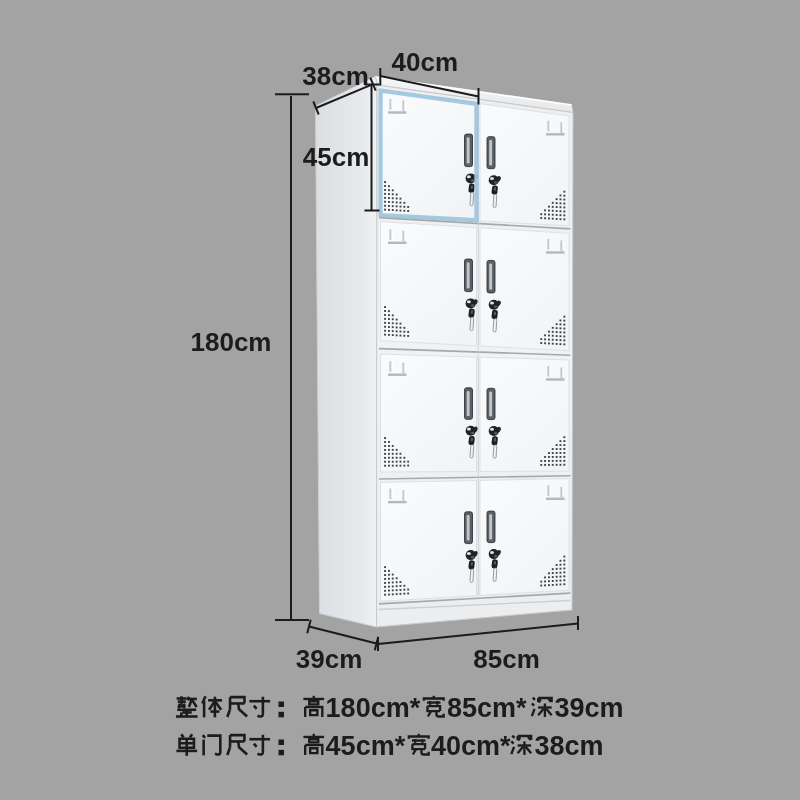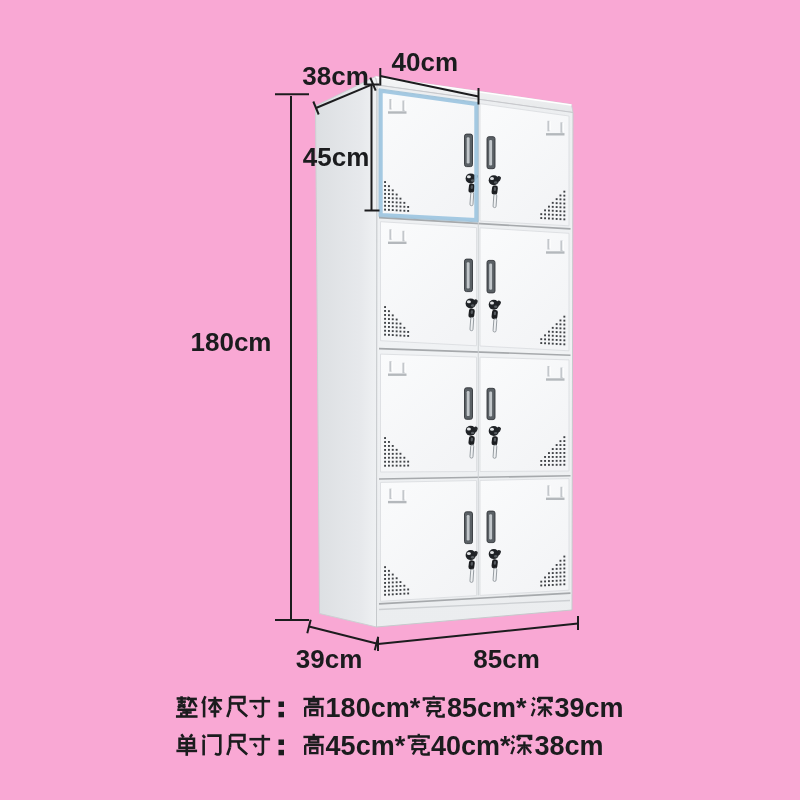--- a/index.html
+++ b/index.html
@@ -1,17 +1,17 @@
 <!DOCTYPE html>
 <html><head>
 <meta charset="utf-8">
 <title>Locker</title>
 <style>
 html,body{margin:0;padding:0;background:#ffffff;}
-#stage{width:800px;height:800px;position:relative;background:#f9a8d4;overflow:hidden;}
+#stage{width:800px;height:800px;position:relative;background:#a3a3a3;overflow:hidden;}
 </style>
 </head>
 <body>
 
 <div id="stage">
 <svg width="800" height="800" viewBox="0 0 800 800">
 <defs>
         <linearGradient id="gSide" x1="0" y1="0" x2="1" y2="0">
           <stop offset="0" stop-color="#dcdfe2"></stop>
           <stop offset="0.75" stop-color="#e7e9ec"></stop>

